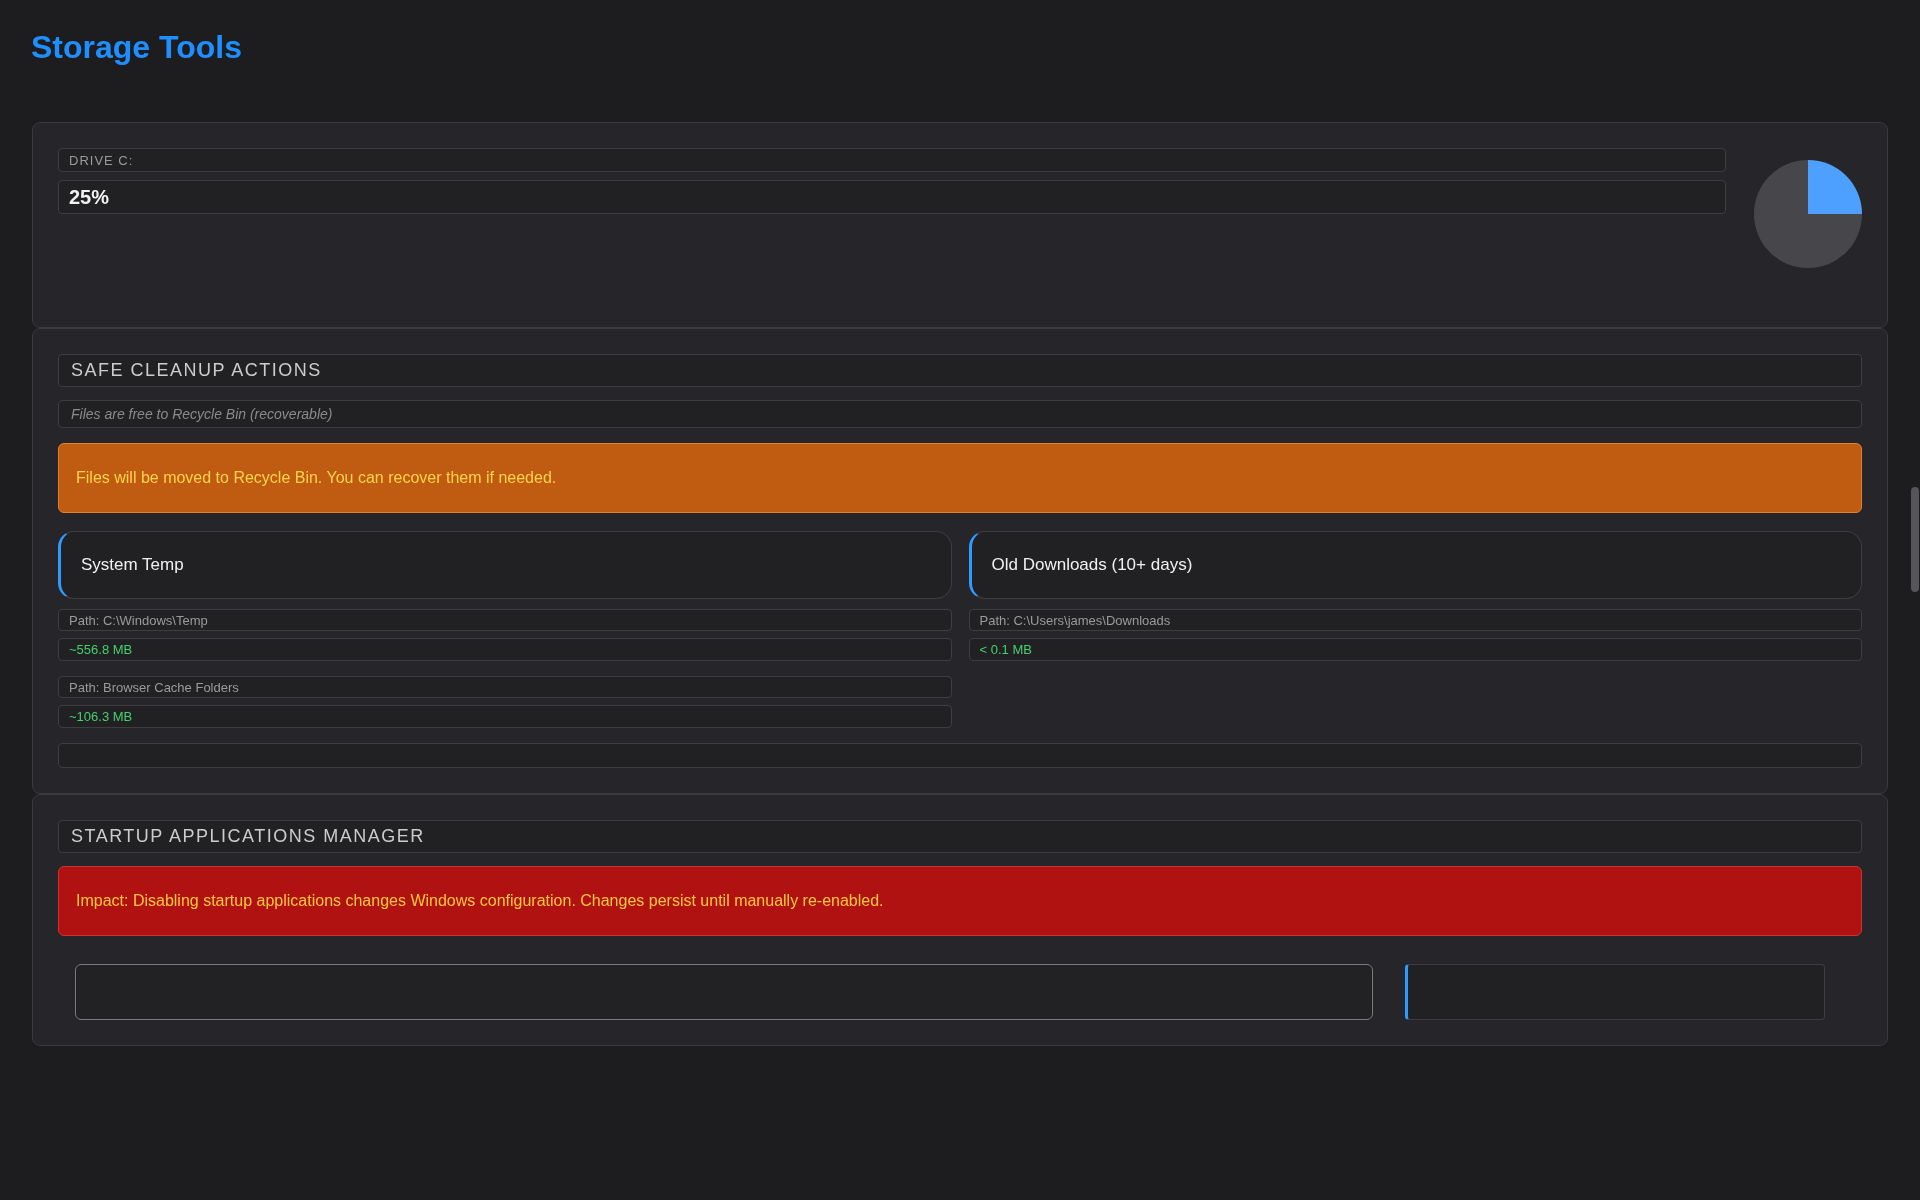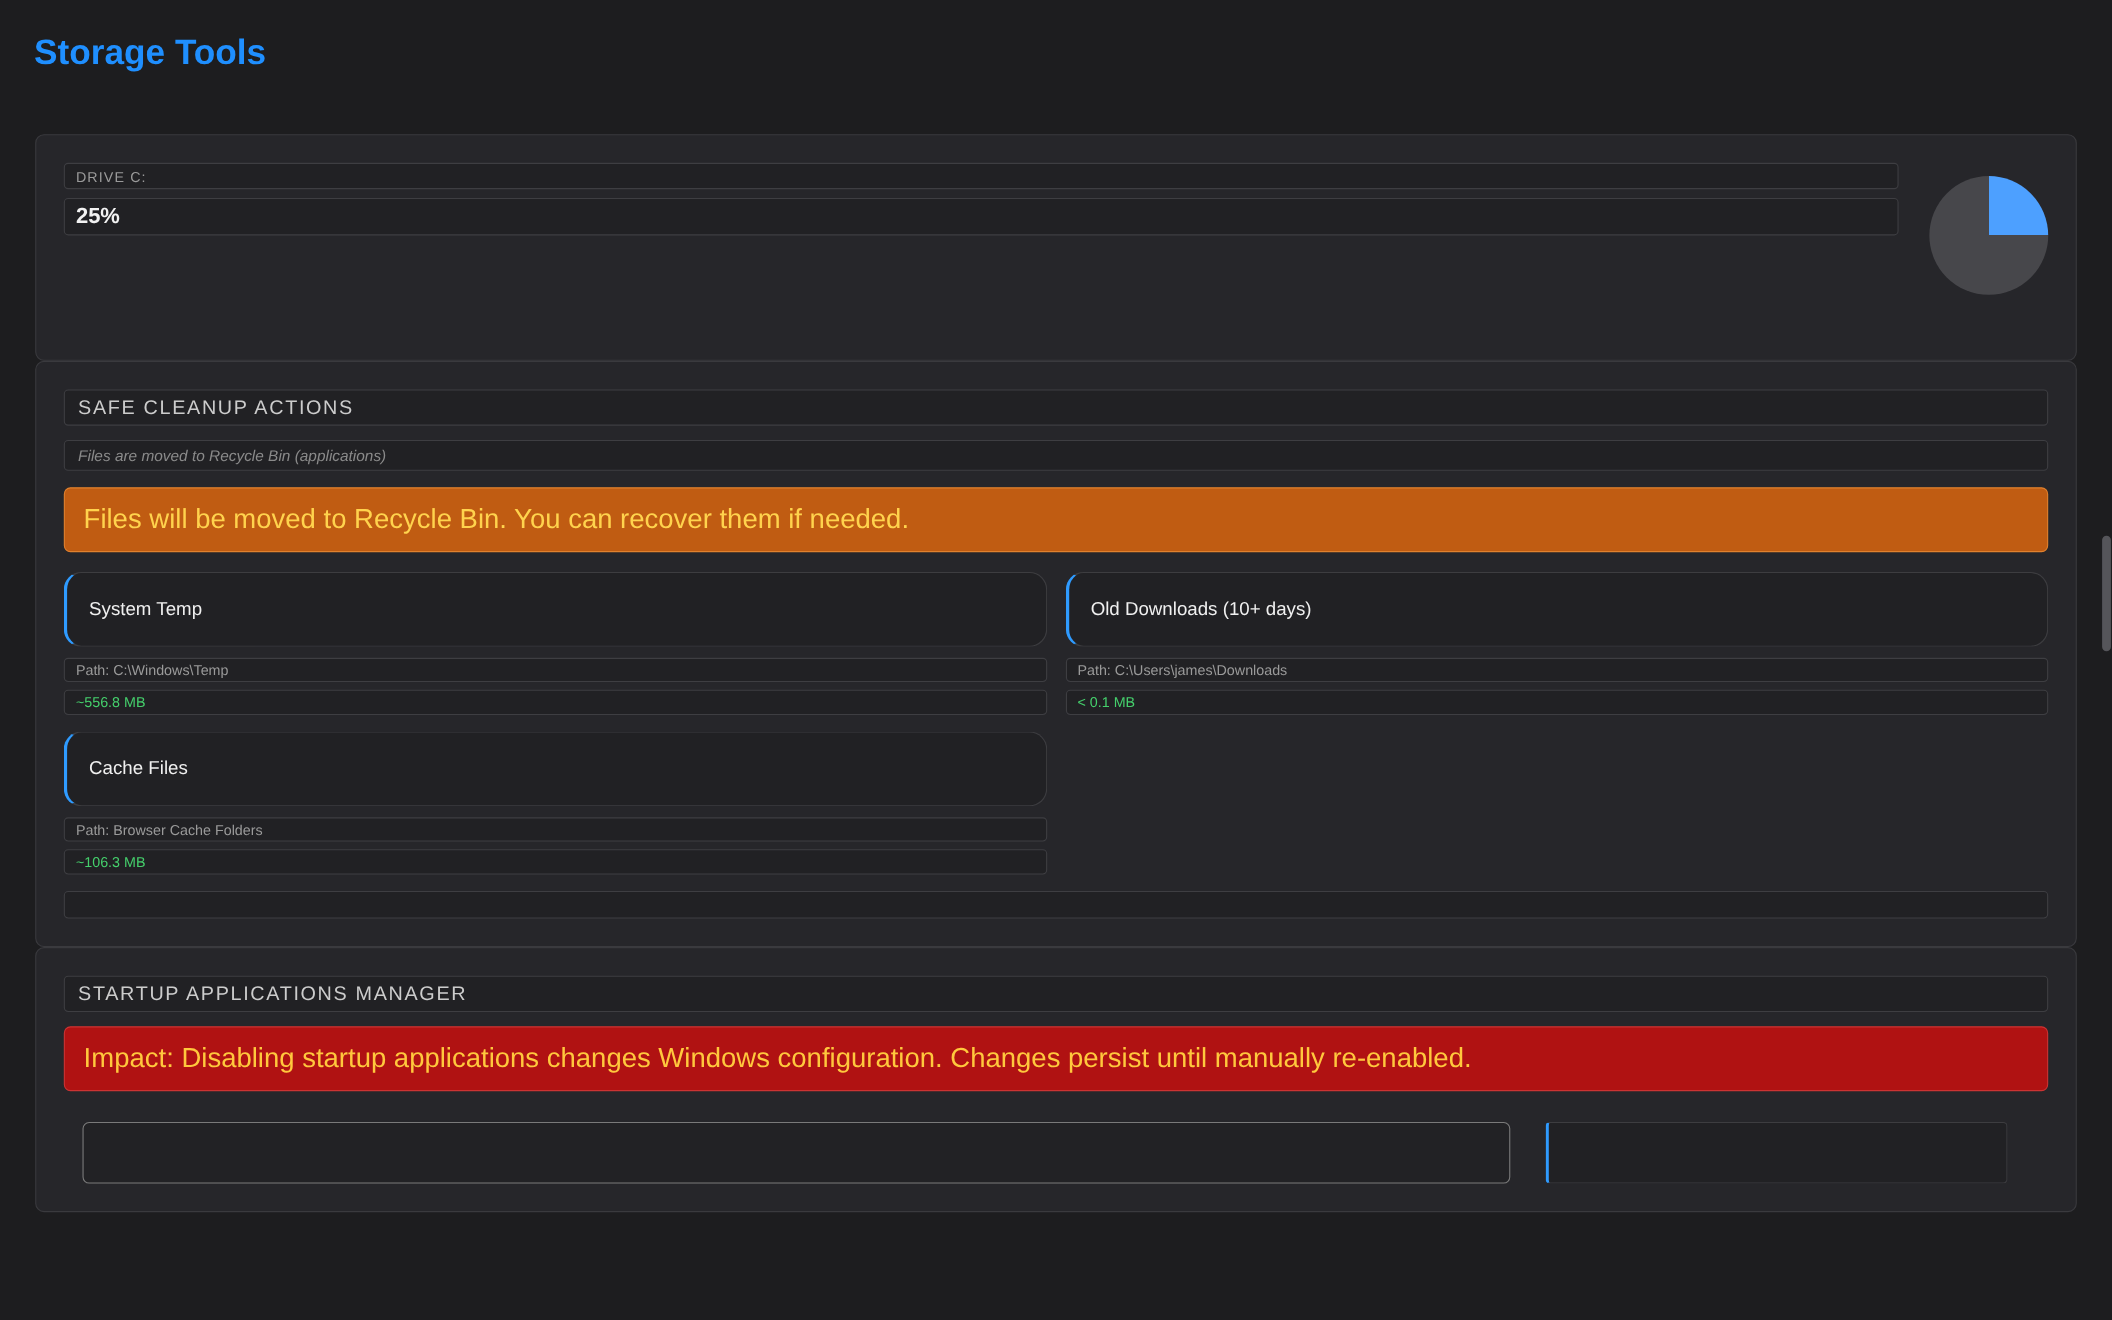--- a/index.html
+++ b/index.html
@@ -95,25 +95,25 @@
   .note-row{
     height:28px;
     display:flex;align-items:center;
     padding:0 12px;
     font-size:14px;
     font-style:italic;
     color:#8a8a8a;
     margin-bottom:15px;
   }
   .banner{
-    height:59px;
+    height:70px;
     display:flex;align-items:center;
     padding:0 17px;
     border-radius:6px;
-    font-size:25px;
+    font-size:16px;
     margin-bottom:18px;
   }
   .banner-orange{
     background:var(--warning-orange-bg);
     border:1px solid var(--warning-orange-border);
     color:var(--warning-orange-text);
   }
   .banner-red{
     background:var(--danger-red-bg);
     border:1px solid var(--danger-red-border);
@@ -198,21 +198,21 @@
     </div>
     <div class="row percent-row">
       <span>25%</span>
     </div>
   </div>
   <div class="pie" style="background: conic-gradient(rgb(77, 160, 255) 0deg, rgb(77, 160, 255) 25%, rgb(71, 71, 75) 25%, rgb(71, 71, 75) 100%);"></div>
 </section>
 
 <section class="panel panel-section">
   <div class="row header-row">SAFE CLEANUP ACTIONS</div>
-  <div class="row note-row">Files are moved to Recycle Bin (applications)</div>
+  <div class="row note-row">Files are free to Recycle Bin (recoverable)</div>
   <div class="banner banner-orange">Files will be moved to Recycle Bin. You can recover them if needed.</div>
 
   <div class="grid">
     <div class="item">
       <div class="title-card">
         <span>System Temp</span>
       </div>
       <div class="row path-row">Path: C:\Windows\Temp</div>
       <div class="row size-row">~556.8 MB</div>
     </div>
@@ -220,23 +220,20 @@
 
     <div class="item">
       <div class="title-card">
         <span>Old Downloads (10+ days)</span>
       </div>
       <div class="row path-row">Path: C:\Users\james\Downloads</div>
       <div class="row size-row">&lt; 0.1 MB</div>
     </div>
 
     <div class="item">
-      <div class="title-card">
-        <span>Cache Files</span>
-      </div>
       <div class="row path-row">Path: Browser Cache Folders</div>
       <div class="row size-row">~106.3 MB</div>
     </div>
   </div>
 
   <div class="row footer-row"></div>
 </section>
 
 <section class="panel panel-section">
   <div class="row header-row">STARTUP APPLICATIONS MANAGER</div>

